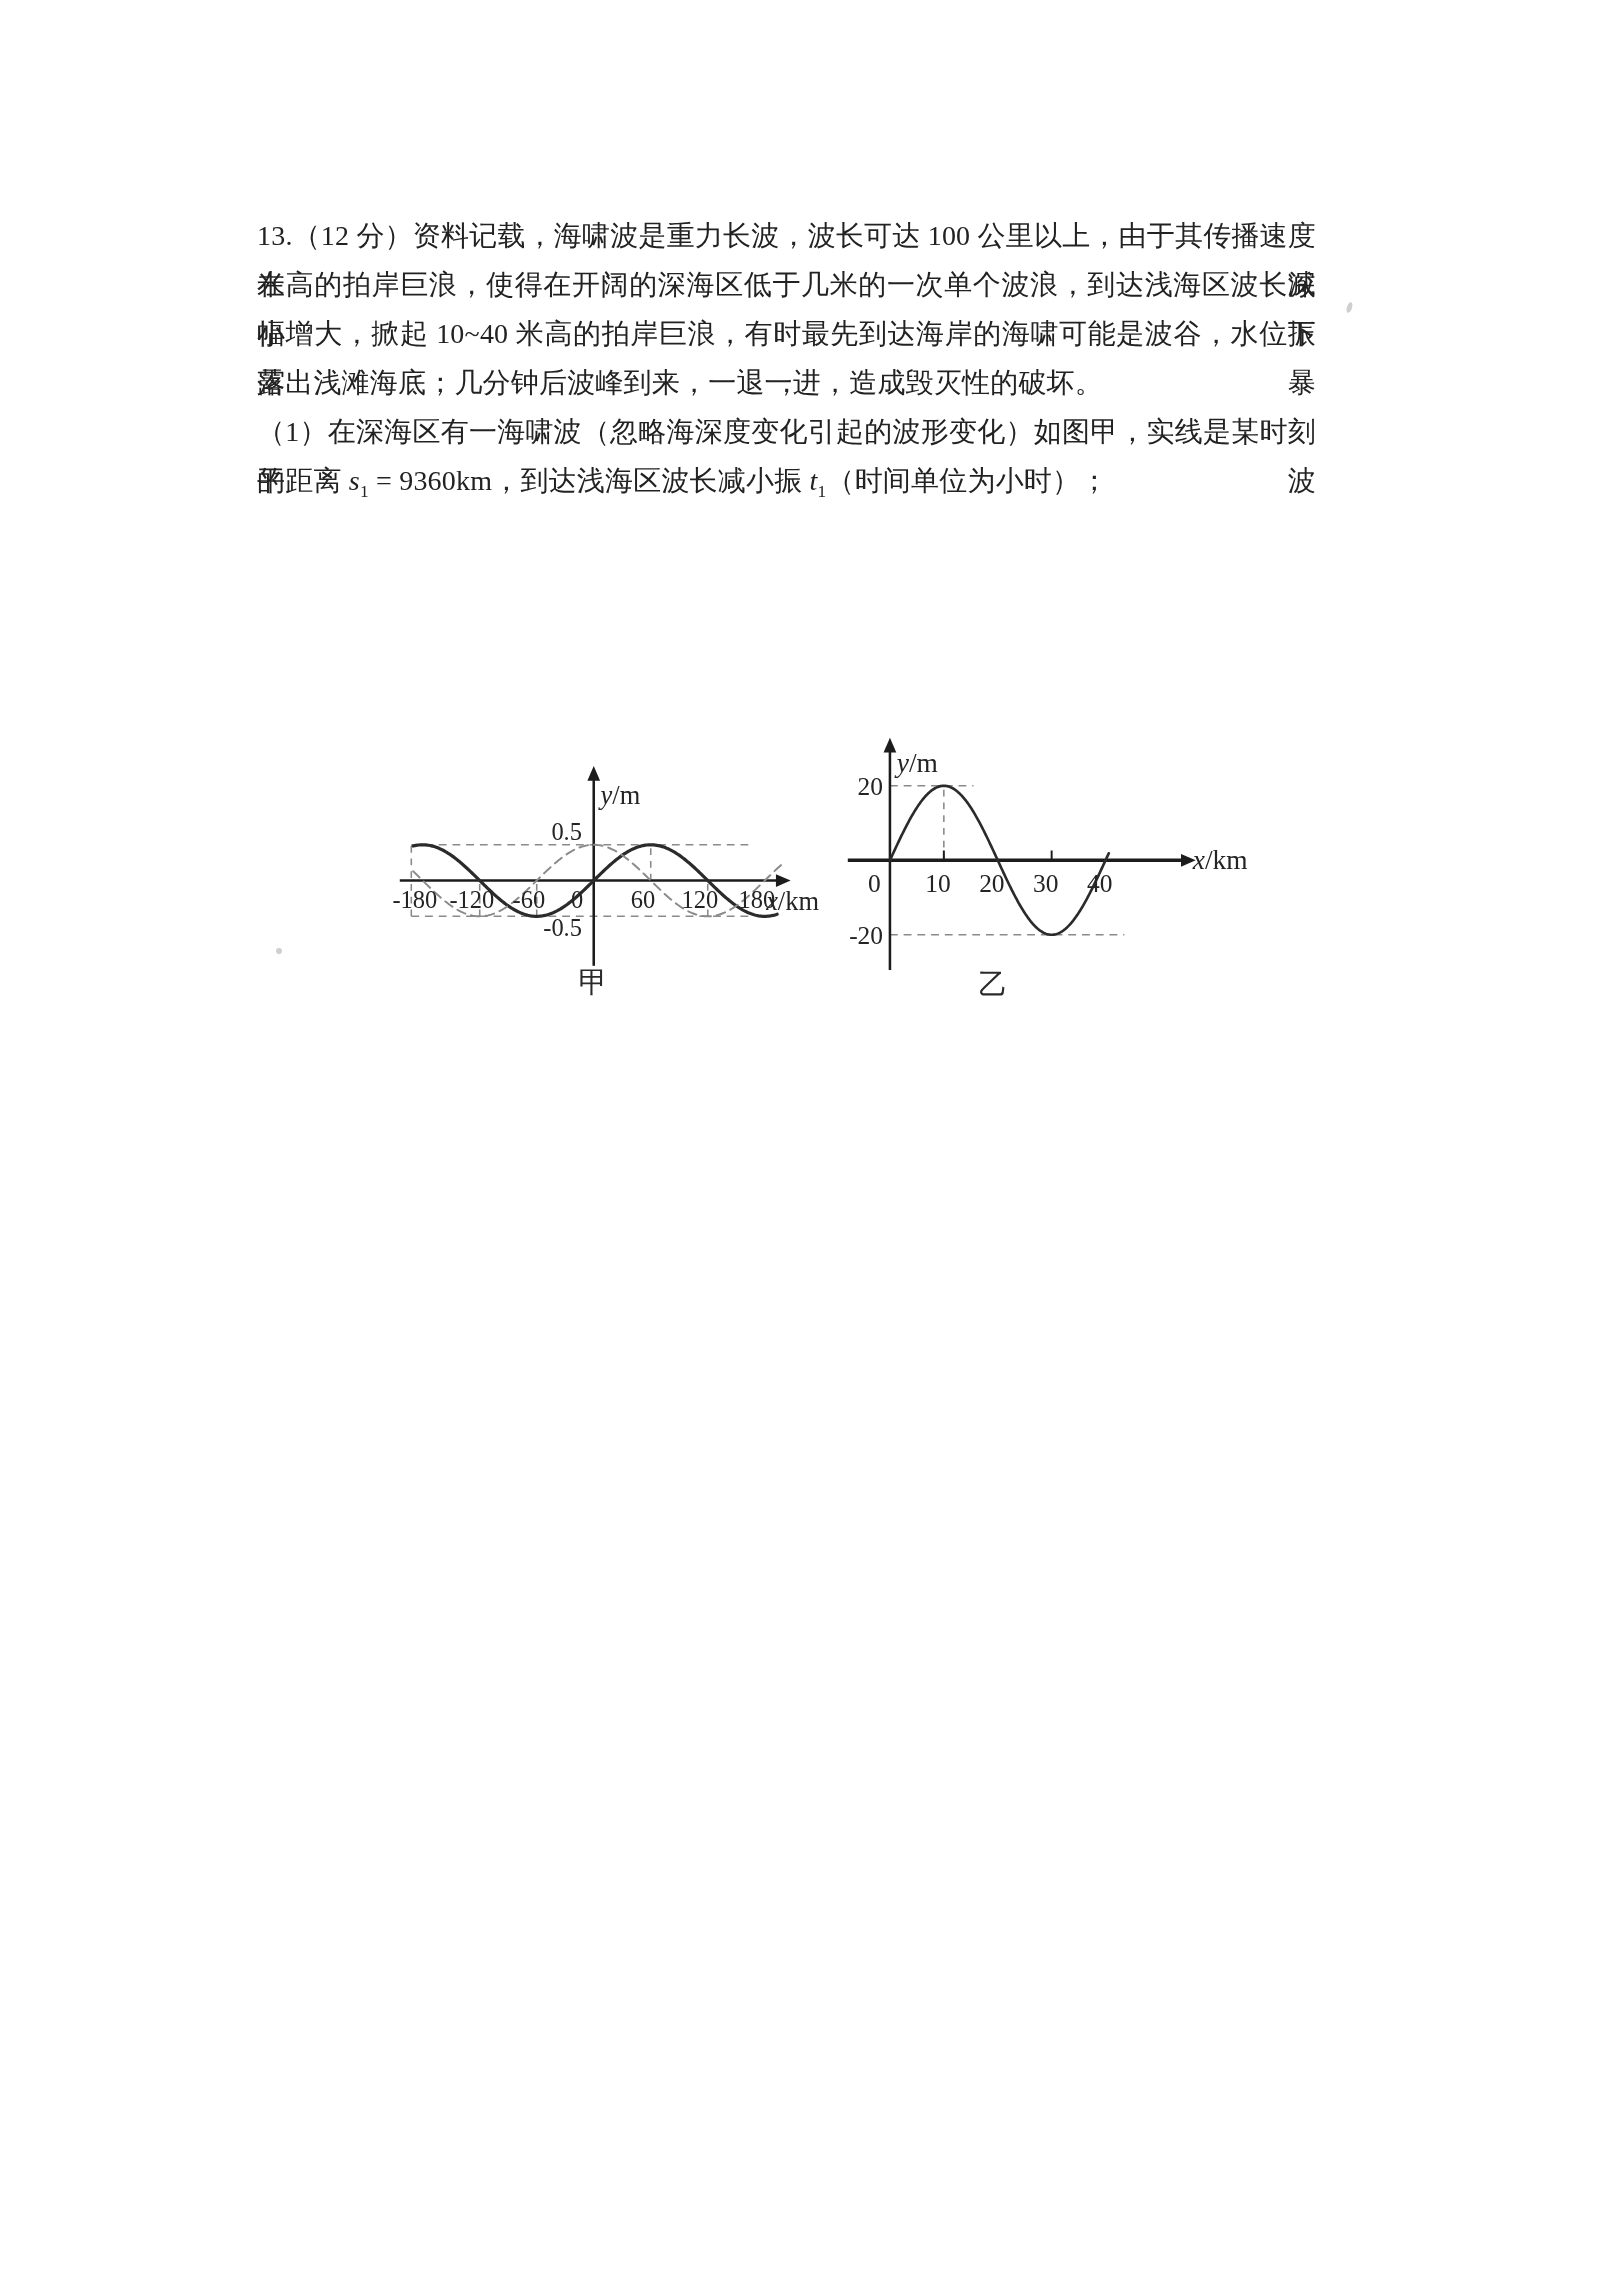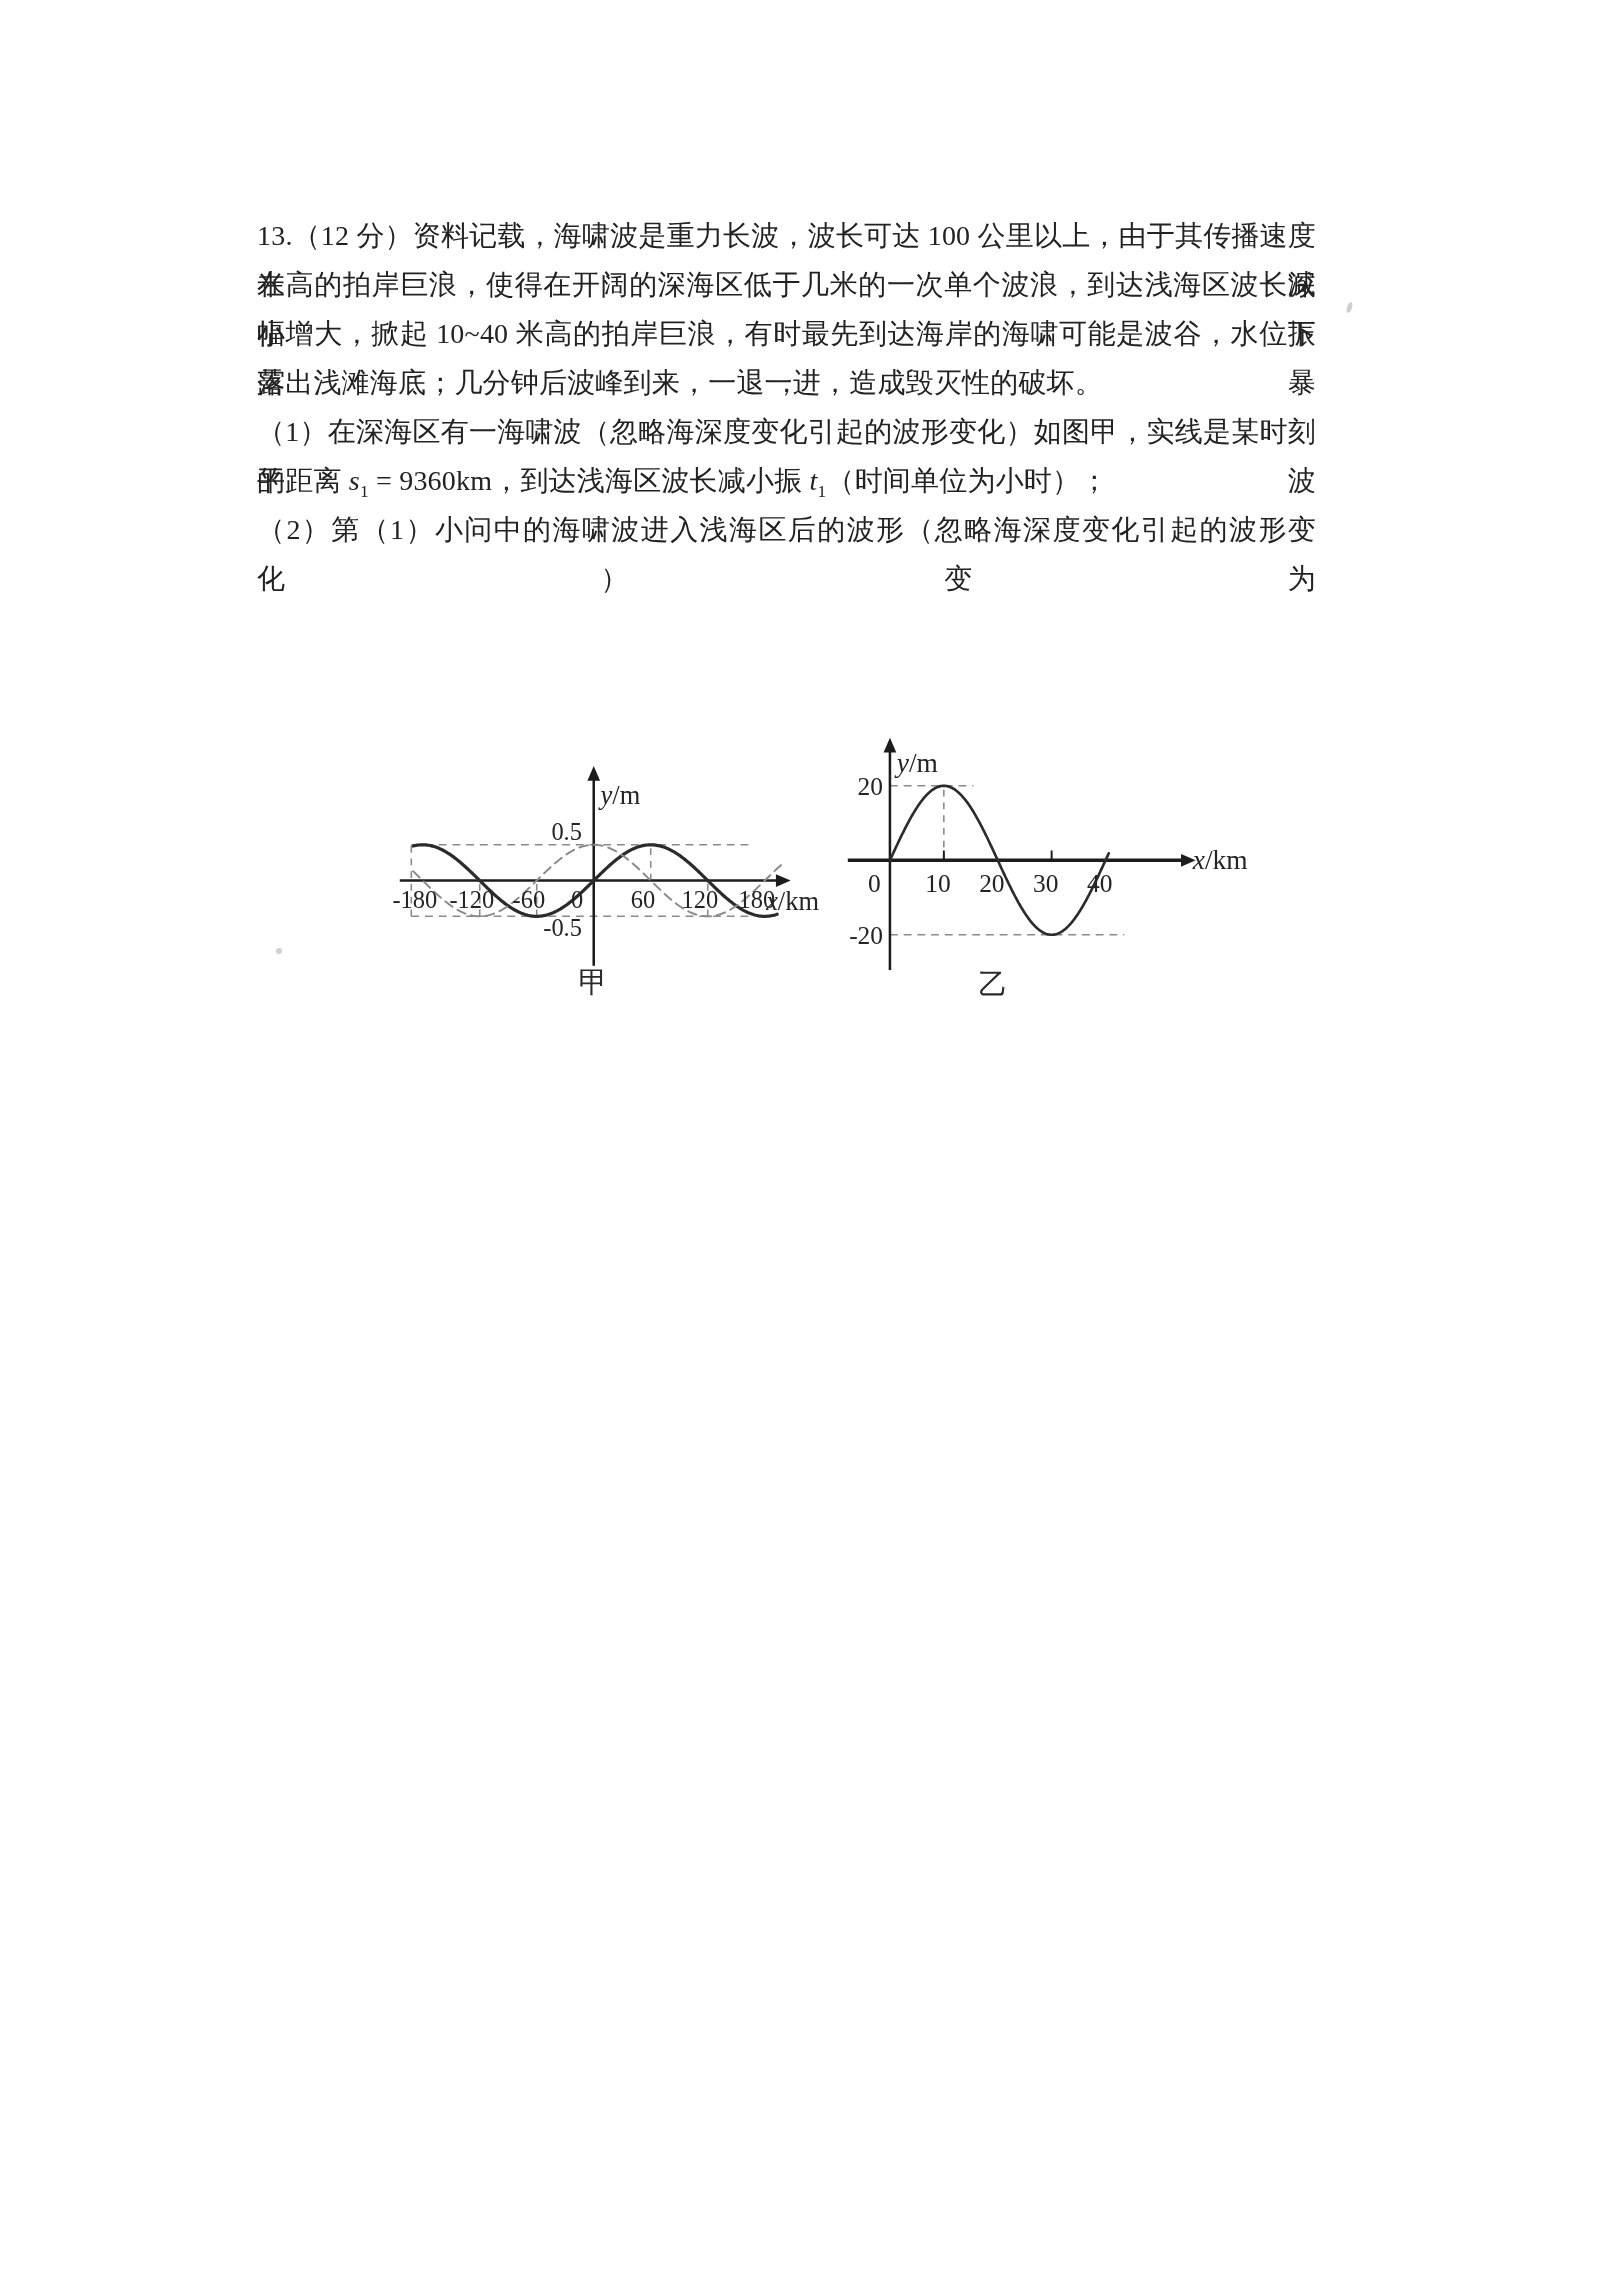--- a/index.html
+++ b/index.html
@@ -51,21 +51,20 @@
 <div class="page">
 
   <section>
     <div id="text-block">
         <p class="line full"><span>13.（12 分）资料记载，海啸波是重力长波，波长可达 100 公里以上，由于其传播速度在深</span></p>
         <p class="line full"><span>米高的拍岸巨浪，使得在开阔的深海区低于几米的一次单个波浪，到达浅海区波长减小振</span></p>
         <p class="line full"><span>幅增大，掀起 10~40 米高的拍岸巨浪，有时最先到达海岸的海啸可能是波谷，水位下落，暴</span></p>
         <p class="line"><span>露出浅滩海底；几分钟后波峰到来，一退一进，造成毁灭性的破坏。</span></p>
         <p class="line full"><span>（1）在深海区有一海啸波（忽略海深度变化引起的波形变化）如图甲，实线是某时刻的波</span></p>
         <p class="line"><span>平距离 </span><span class="mvar">s</span><sub class="msub">1</sub><span> = 9360km，到达浅海区波长减小振 </span><span class="mvar">t</span><sub class="msub">1</sub><span>（时间单位为小时）；</span></p>
-        <p class="line full"><span>（2）第（1）小问中的海啸波进入浅海区后的波形（忽略海深度变化引起的波形变化）变为</span></p>
       </div>
   </section>
 
   <figure class="fig" id="fig-jia">
     <svg id="svg-jia" viewBox="0 0 475 245" width="466" height="240">
         <line x1="39.75999999999999" y1="83.5" x2="386.04999999999995" y2="83.5" stroke="#8a8a8a" stroke-width="1.6" stroke-dasharray="8 6"></line>
         <line x1="39.75999999999999" y1="156.5" x2="386.04999999999995" y2="156.5" stroke="#8a8a8a" stroke-width="1.6" stroke-dasharray="8 6"></line>
         <line x1="39.75999999999999" y1="156.5" x2="39.75999999999999" y2="83.5" stroke="#8a8a8a" stroke-width="1.6" stroke-dasharray="7 6"></line>
         <line x1="109.60000000000001" y1="156.5" x2="109.60000000000001" y2="120" stroke="#8a8a8a" stroke-width="1.6" stroke-dasharray="7 6"></line>
         <line x1="167.8" y1="156.5" x2="167.8" y2="120" stroke="#8a8a8a" stroke-width="1.6" stroke-dasharray="7 6"></line>

